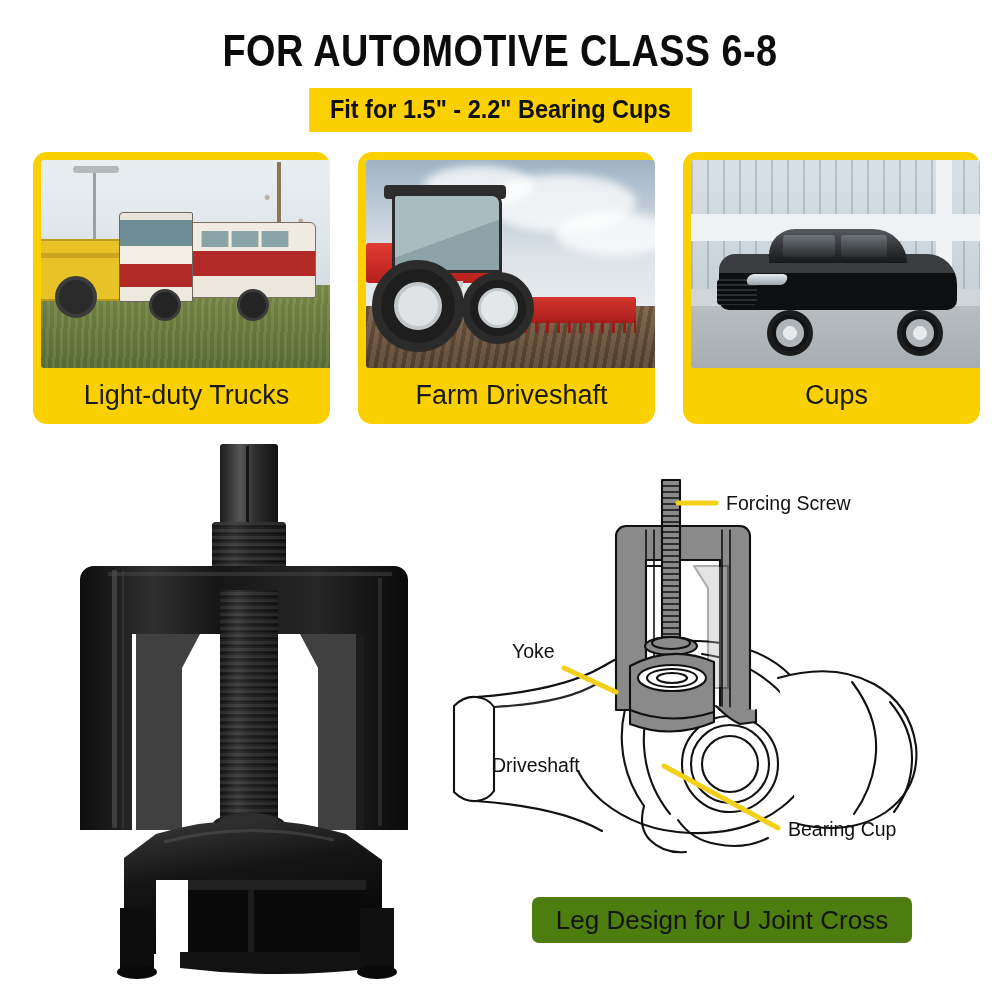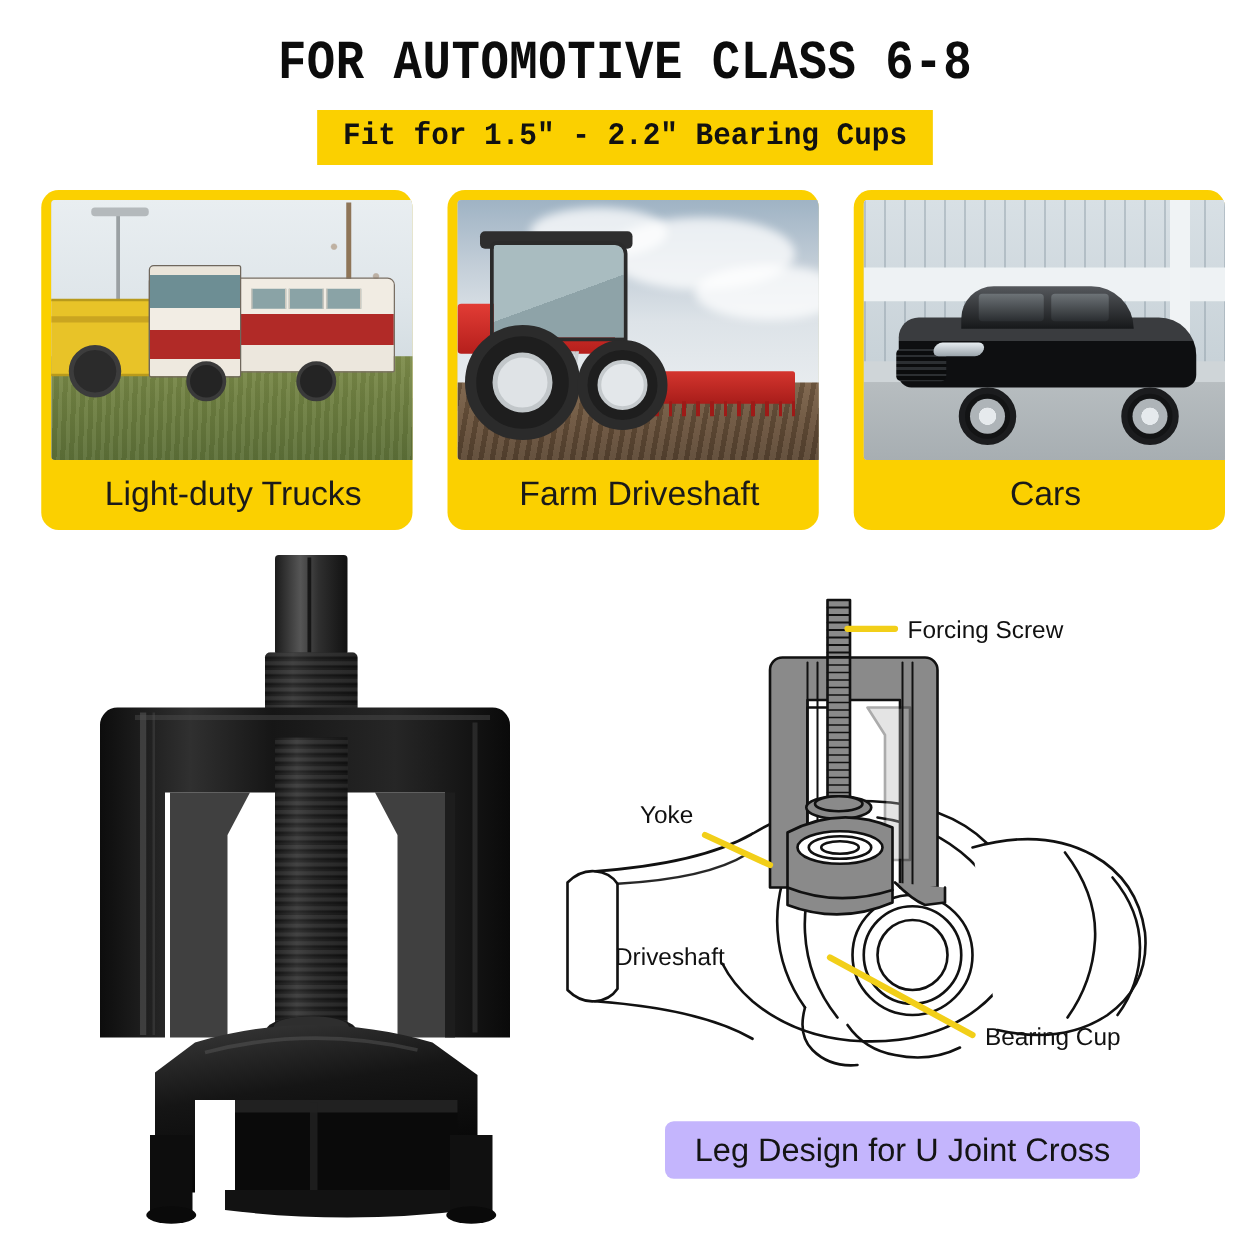--- a/index.html
+++ b/index.html
@@ -16,21 +16,20 @@
     font-family: "Liberation Sans", sans-serif;
     color: #111111;
   }
 
   
   #header {
     position: absolute;
     left: 0; top: 0;
     width: 1000px;
     height: 140px;
-    font-family: Liberation Mono, monospace;
   }
   #headline {
     position: absolute;
     left: 0; top: 26px;
     width: 1000px;
     text-align: center;
     font-size: 44px;
     line-height: 50px;
     font-weight: 700;
     letter-spacing: 0.5px;
@@ -297,21 +296,21 @@
 
   
   #bottom-caption-wrap {
     position: absolute;
     left: 448px; top: 897px;
     width: 548px;
     text-align: center;
   }
   #bottom-caption {
     display: inline-block;
-    background: #c4b5fd;
+    background: #4d7c0f;
     color: #141414;
     font-size: 26px;
     line-height: 46px;
     padding: 0 24px;
     border-radius: 7px;
   }
 </style>
 </head>
 <body>
 
@@ -370,21 +369,21 @@
       <div class="car-ground"></div>
       <div class="car-body"></div>
       <div class="car-roof"></div>
       <div class="car-win" style="left:92px;width:52px;"></div>
       <div class="car-win" style="left:150px;width:46px;"></div>
       <div class="car-grille"></div>
       <div class="car-light"></div>
       <div class="car-wheel" style="left:76px;"></div>
       <div class="car-wheel" style="left:206px;"></div>
     </div>
-    <div class="card-caption">Cars</div>
+    <div class="card-caption">Cups</div>
   </div>
 </div>
 
 <div id="product">
   <svg id="prod-svg" width="380" height="548" viewBox="0 0 380 548" xmlns="http://www.w3.org/2000/svg">
     <defs>
       <linearGradient id="frameG" x1="0" y1="0" x2="1" y2="0">
         <stop offset="0%" stop-color="#ララ"></stop>
       </linearGradient>
       <linearGradient id="bodyG" x1="0" y1="0" x2="1" y2="0">

